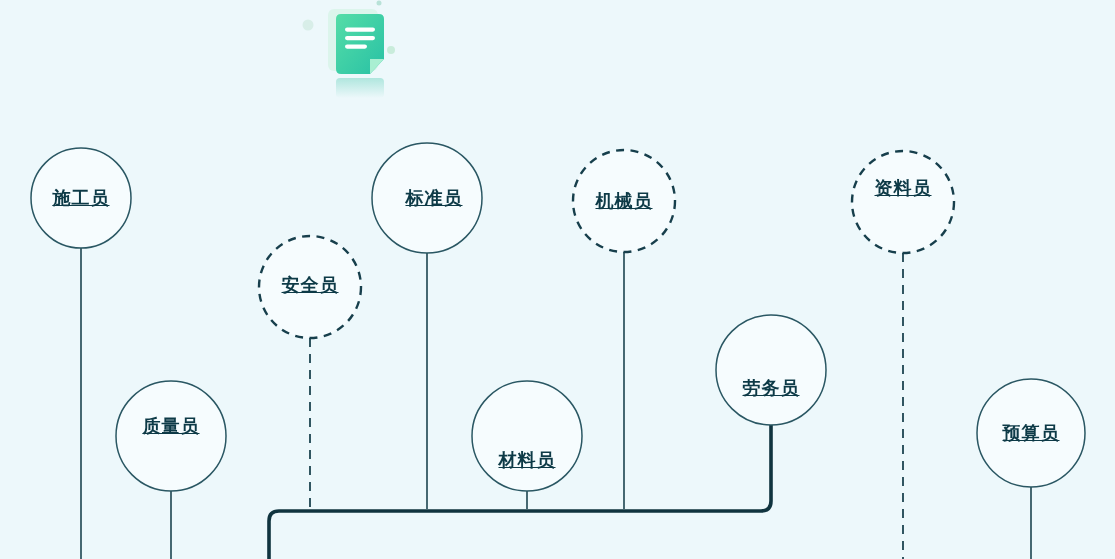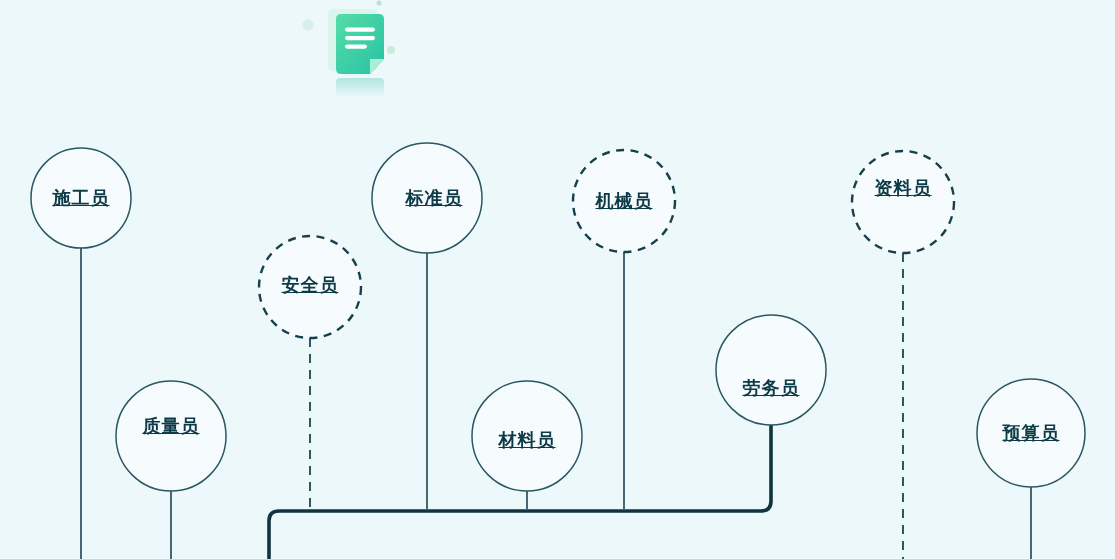--- a/index.html
+++ b/index.html
@@ -59,21 +59,21 @@
     <circle class="c-solid" cx="771" cy="370" r="55"></circle>
     <circle class="c-solid" cx="1031" cy="433" r="54"></circle>
   </svg>
 
   <div class="node-label" style="left:81px;top:198px;">施工员</div>
   <div class="node-label" style="left:310px;top:285px;">安全员</div>
   <div class="node-label" style="left:427px;top:198px;margin-left:7px;">标准员</div>
   <div class="node-label" style="left:624px;top:201px;">机械员</div>
   <div class="node-label" style="left:903px;top:188px;">资料员</div>
   <div class="node-label" style="left:171px;top:426px;">质量员</div>
-  <div class="node-label" style="left:527px;top:440px;">材料员</div>
+  <div class="node-label" style="left:527px;top:460px;">材料员</div>
   <div class="node-label" style="left:771px;top:370px;margin-top:18px;">劳务员</div>
   <div class="node-label" style="left:1031px;top:433px;">预算员</div>
 
   <div class="header">
     <svg class="header-icon" width="105" height="100" viewBox="0 0 105 100" xmlns="http://www.w3.org/2000/svg">
       <defs>
         <linearGradient id="docGrad" x1="0" y1="0" x2="1" y2="1">
           <stop offset="0" stop-color="#54dda7"></stop>
           <stop offset="1" stop-color="#29c1a5"></stop>
         </linearGradient>

